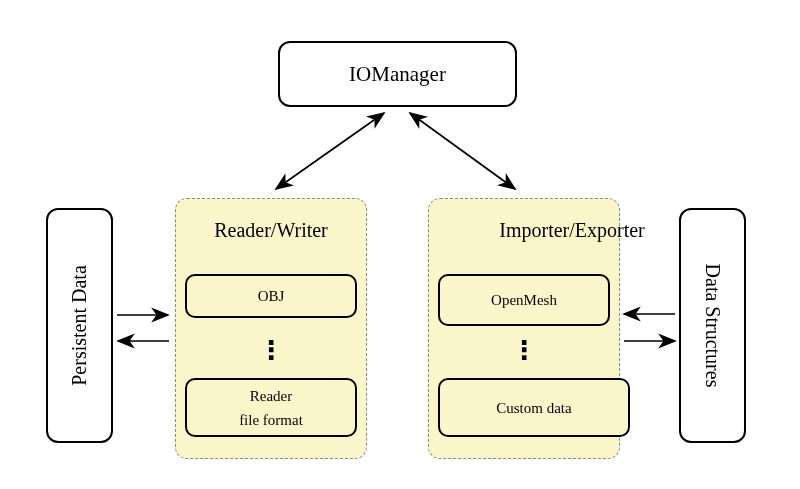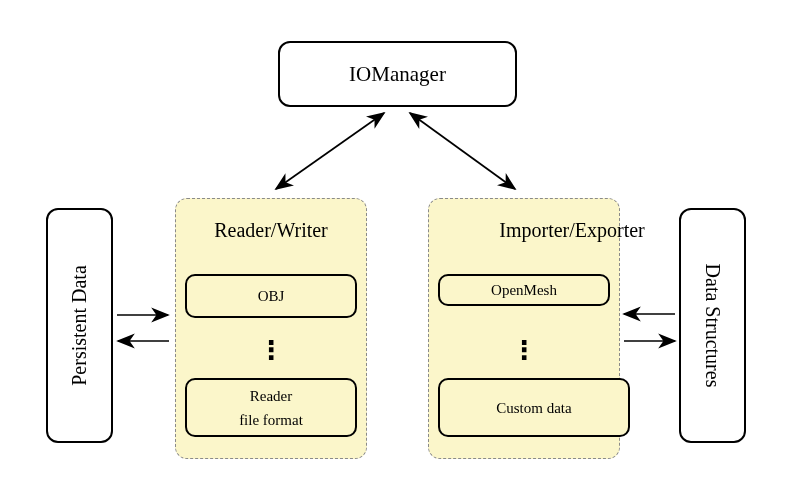--- a/index.html
+++ b/index.html
@@ -41,21 +41,21 @@
     text-align: center;
     font-size: 20px;
     line-height: 24px;
   }
   #label-reader-writer     { left: 175px; top: 218px; width: 192px; }
   #label-importer-exporter { left: 428px; top: 218px; width: 192px; margin-left: 48px; }
 
   .item-node { font-size: 15px; line-height: 24px; flex-direction: column; }
   #node-obj               { left: 185px; top: 274px; width: 172px; height: 44px; }
   #node-custom-file       { left: 185px; top: 378px; width: 172px; height: 59px; }
-  #node-openmesh          { left: 438px; top: 274px; width: 172px; height: 32px; }
+  #node-openmesh          { left: 438px; top: 274px; width: 172px; height: 52px; }
   #node-custom-structure  { left: 438px; top: 378px; width: 192px; height: 59px; }
 
   .dots {
     display: flex; align-items: center; justify-content: center;
     font-family: "DejaVu Sans", sans-serif;
     font-size: 26px; font-weight: bold;
     color: #000;
   }
   #dots-left  { left: 185px; top: 328px; width: 172px; height: 44px; }
   #dots-right { left: 438px; top: 328px; width: 172px; height: 44px; }

